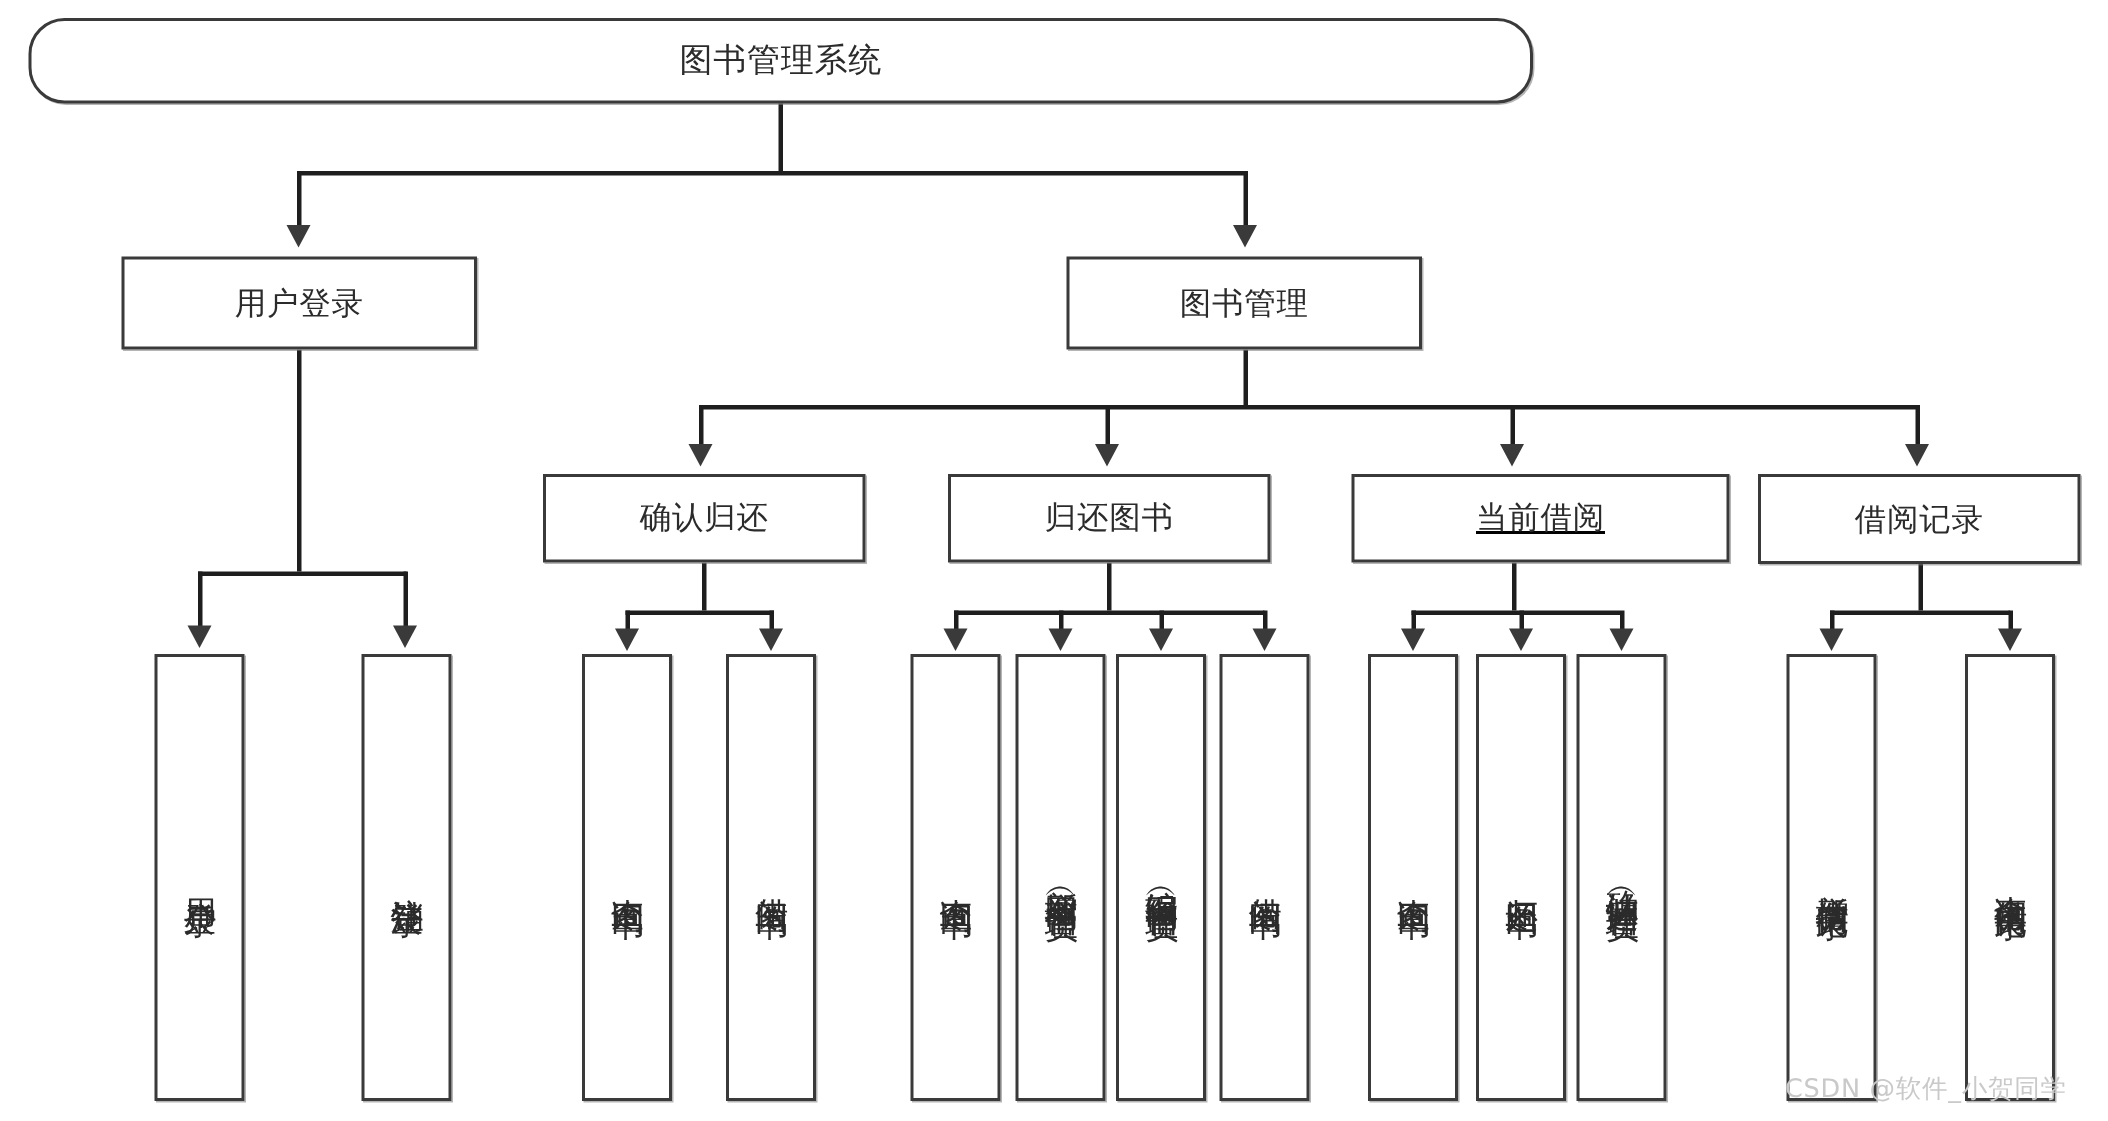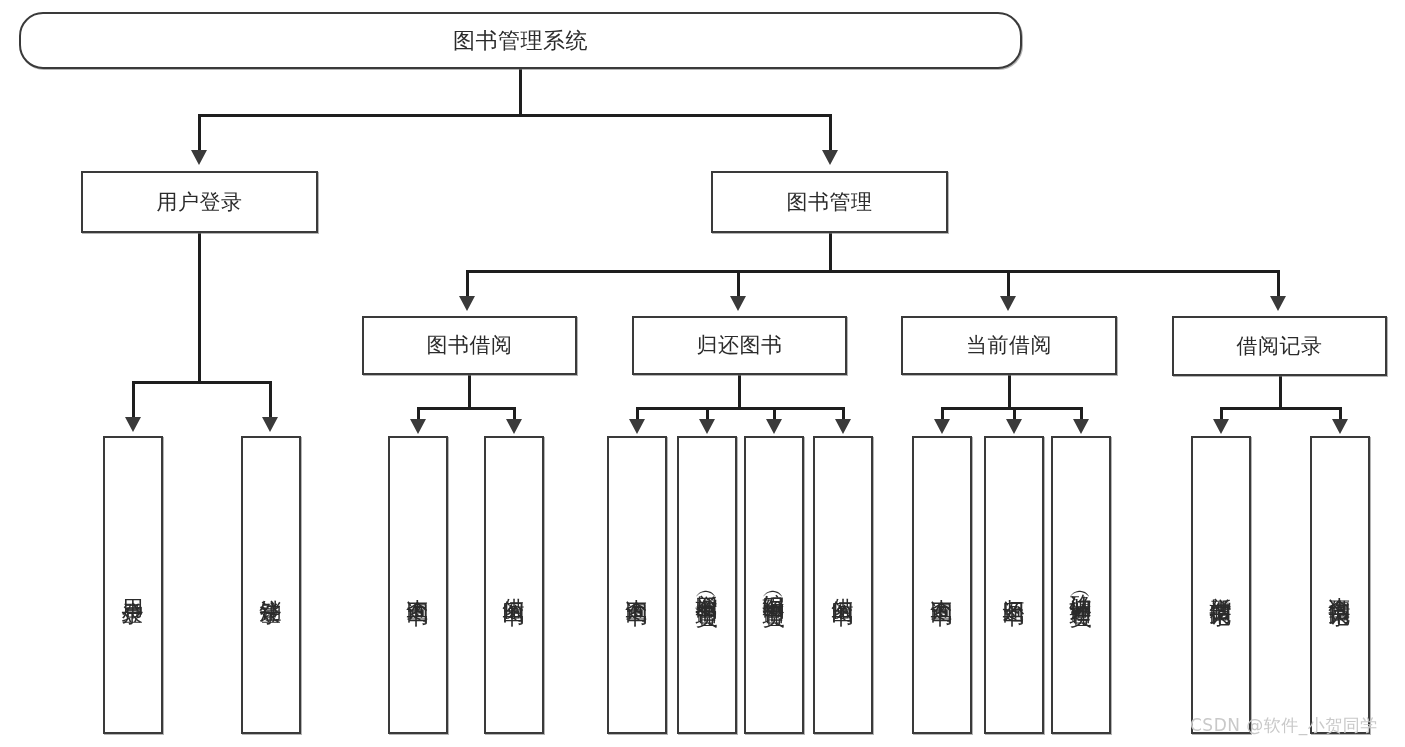--- a/index.html
+++ b/index.html
@@ -141,26 +141,26 @@
   </div>
 
   <div class="node" style="left:81px;top:171px;width:237px;height:62px;">
     <span class="label">用户登录</span>
   </div>
   <div class="node" style="left:711px;top:171px;width:237px;height:62px;align-items:center;">
     <span class="label">图书管理</span>
   </div>
 
   <div class="node" style="left:362px;top:316px;width:215px;height:59px;">
-    <span class="label">图书借阅</span>
+    <span class="label">确认归还</span>
   </div>
   <div class="node" style="left:632px;top:316px;width:215px;height:59px;">
     <span class="label">归还图书</span>
   </div>
-  <div class="node" style="left:901px;top:316px;width:216px;height:59px;">
+  <div class="node" style="left:901px;top:316px;width:252px;height:59px;text-decoration:underline;">
     <span class="label">当前借阅</span>
   </div>
   <div class="node" style="left:1172px;top:316px;width:215px;height:60px;">
     <span class="label">借阅记录</span>
   </div>
 
   <div class="node vert" style="left:103px;top:436px;width:60px;height:298px;">
     <span class="label">用户登录</span>
   </div>
   <div class="node vert" style="left:241px;top:436px;width:60px;height:298px;">

